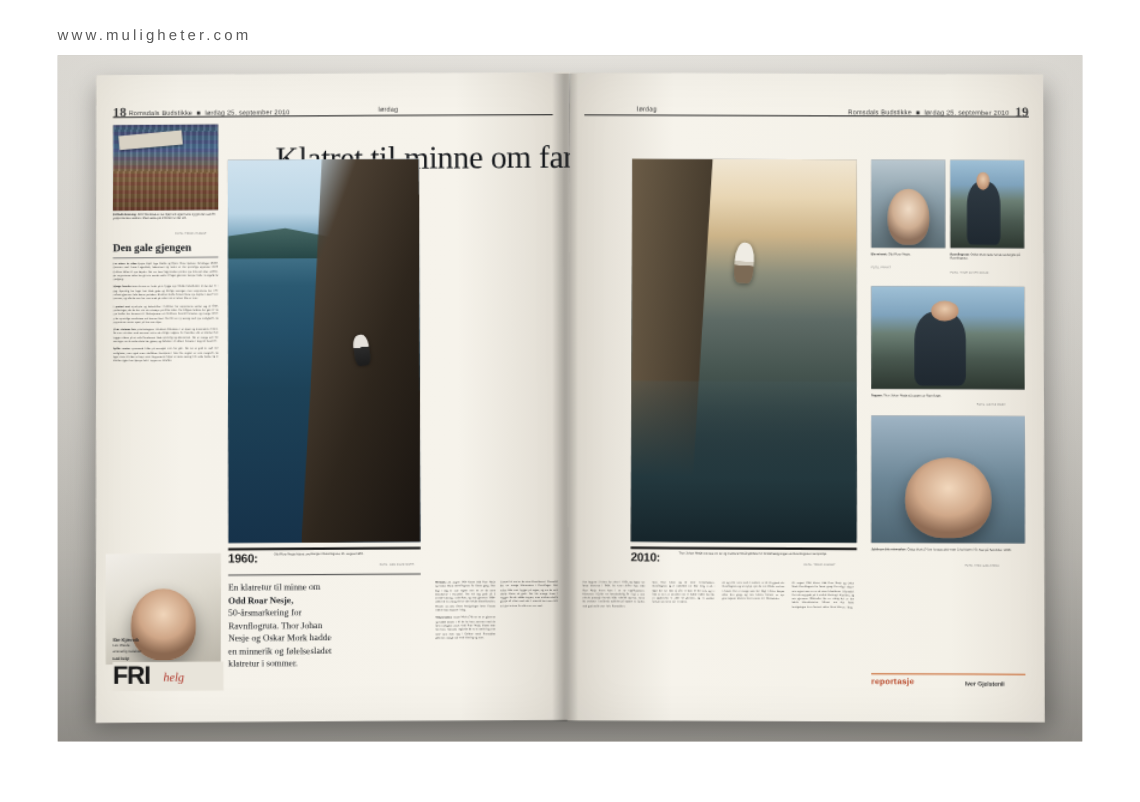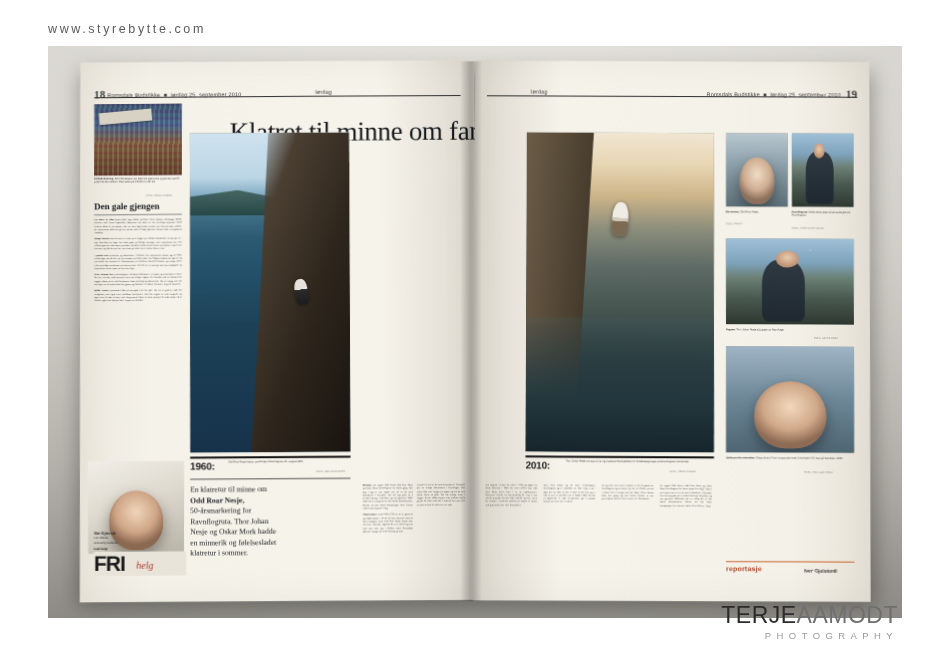--- a/index.html
+++ b/index.html
@@ -386,21 +386,21 @@
     letter-spacing: 5.4px;
     color: #9a9a9a;
     margin-top: 4px;
   }
 </style>
 </head>
 <body>
 
 <div class="page">
 
-  <div class="site-url">www.styrebytte.com</div>
+  <div class="site-url">www.muligheter.com</div>
 
   <div class="photo-frame">
     <div class="backdrop"></div>
 
     <div class="spread">
       <div class="page-shadow"></div>
 
       <div class="sheet left">
 
         <div class="folio" style="left:14px;">
@@ -564,18 +564,14 @@
 
         <div class="orange-rule" style="left:252px; top:500px; width:128px;"></div>
         <div class="reportasje" style="left:252px; top:504px;">reportasje</div>
         <div class="byline-right" style="left:330px; top:506px;">Iver Gjelstenli</div>
       </div>
 
       <div class="gutter"></div>
     </div>
   </div>
 
-  <div class="signature">
-    <div class="sig-main"><span>TERJE</span><span class="thin">AAMODT</span></div>
-    <div class="sig-sub">PHOTOGRAPHY</div>
-  </div>
 
 </div>
 
 </body></html>

